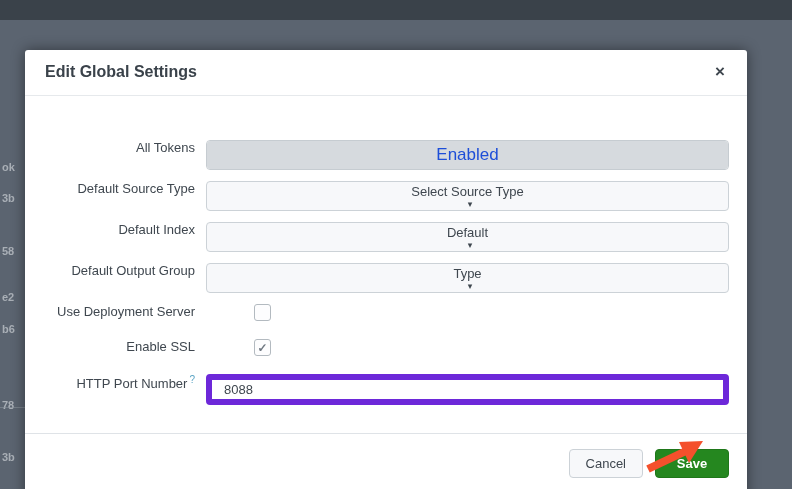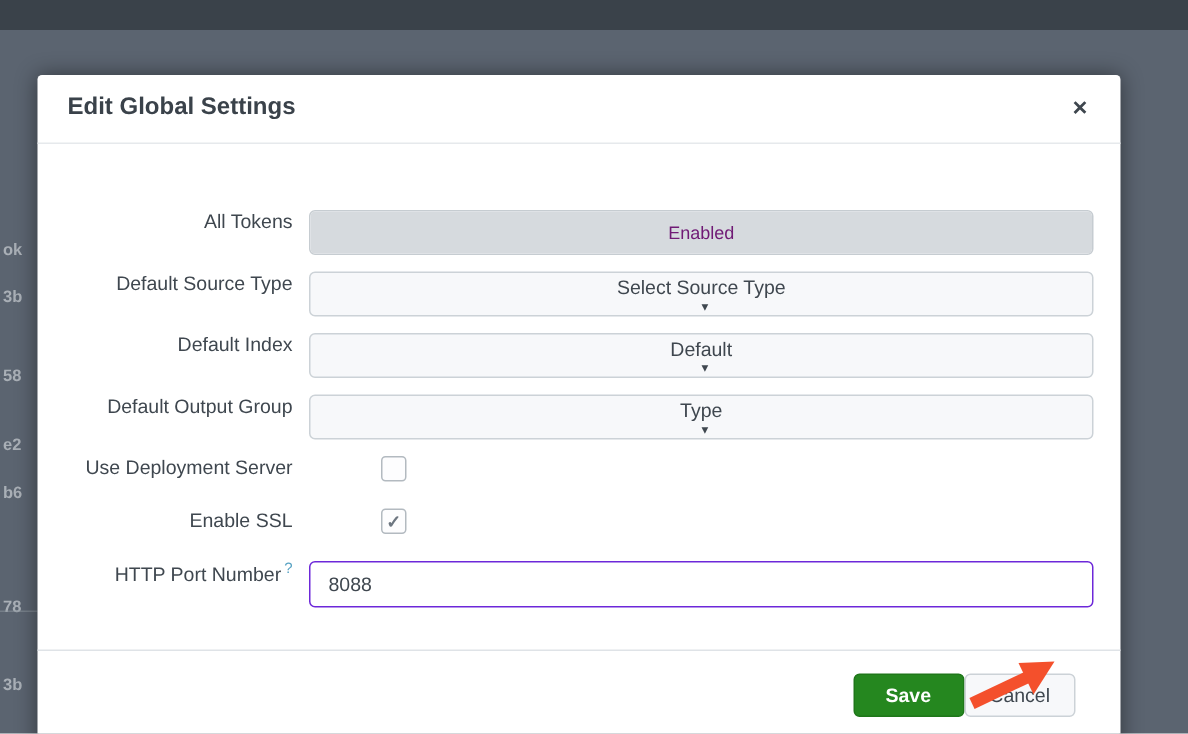--- a/index.html
+++ b/index.html
@@ -24,36 +24,36 @@
 
   .modal-body { padding-top:44px; }
   .row { display:flex; align-items:flex-start; margin:0 18px 11px 0; min-height:30px; }
   .row-cb { min-height:17px; margin-bottom:18px;gap:48px; }
   .row-label { width:181px; padding-right:11px; text-align:right; font-size:13px; color:#3f474f; flex:0 0 181px; }
   .ctrl { flex:1; }
 
   
   .segmented { display:flex; height:30px; border:1px solid #c6ccd1; border-radius:4px; overflow:hidden; }
   .segment { flex:1; display:flex; align-items:center; justify-content:center;
-    font-size:12px; color:#701a75; cursor:pointer; background:#f8f9fa; }
+    font-size:17px; color:#1d4ed8; cursor:pointer; background:#f8f9fa; }
   .segment.selected { background:#d6dade; }
   .segment + .segment { border-left:1px solid #c6ccd1; }
 
   
   .dropdown { height:30px; width:100%; display:flex; align-items:center; justify-content:center;
     background:#f7f8fa; border:1px solid #ccd2d7; border-radius:4px; font-size:13px; color:#3f474f; cursor:pointer;flex-direction:column; }
   .caret { font-size:9px; margin-left:5px; color:#3f474f; }
 
   
   .checkbox { width:17px; height:17px; border:1px solid #b3bac0; border-radius:3px; background:#fdfdfe;
     display:flex; align-items:center; justify-content:center; cursor:pointer; }
   .checkbox .check { font-size:12px; font-weight:700; color:#6e7781; line-height:1; }
 
   
-  .text-input { width:100%; height:31px; border:1px solid #6d28d9; border-radius:4px;
+  .text-input { width:100%; height:31px; border:6px solid #6d28d9; border-radius:4px;
     font-family:"Liberation Sans", sans-serif; font-size:13px; color:#3f474f; padding:0 12px; background:#fff; }
   .help-sup { color:#5ba4c4; font-size:10px; vertical-align:super; margin-left:2px; }
 
   
   .modal-footer { position:absolute; left:0; right:0; top:383px; bottom:0; border-top:1px solid #dfe3e7; }
   .footer-buttons { position:absolute; right:18px; top:15px; display:flex; }
   .btn { height:29px; padding:0 16px; border-radius:4px; font-size:13px; display:flex;
     align-items:center; justify-content:center; cursor:pointer; }
   .btn-cancel { background:#f7f8fa; border:1px solid #ccd2d7; color:#3f474f; margin-right:12px; }
   .btn-save { background:#25871f; border:1px solid #1f771a; color:#ffffff; font-weight:700; min-width:74px; }
@@ -138,22 +138,22 @@
       </div>
       <div class="ctrl">
         <input class="text-input" type="text" value="8088" style="">
       </div>
     </div>
 
   </div>
 
   <div class="modal-footer">
     <div class="footer-buttons">
+      <div class="btn btn-cancel">Cancel</div>
       <div class="btn btn-save">Save</div>
-      <div class="btn btn-cancel">Cancel</div>
     </div>
   </div>
 
 </div>
 
 <svg class="annotation-arrow" viewBox="0 0 90 50">
   <line x1="20" y1="41" x2="58" y2="23" stroke="#f4502c" stroke-width="8" stroke-linecap="butt"></line>
   <polygon points="75,13 51,14 61,35" fill="#f4502c"></polygon>
 </svg>
 

